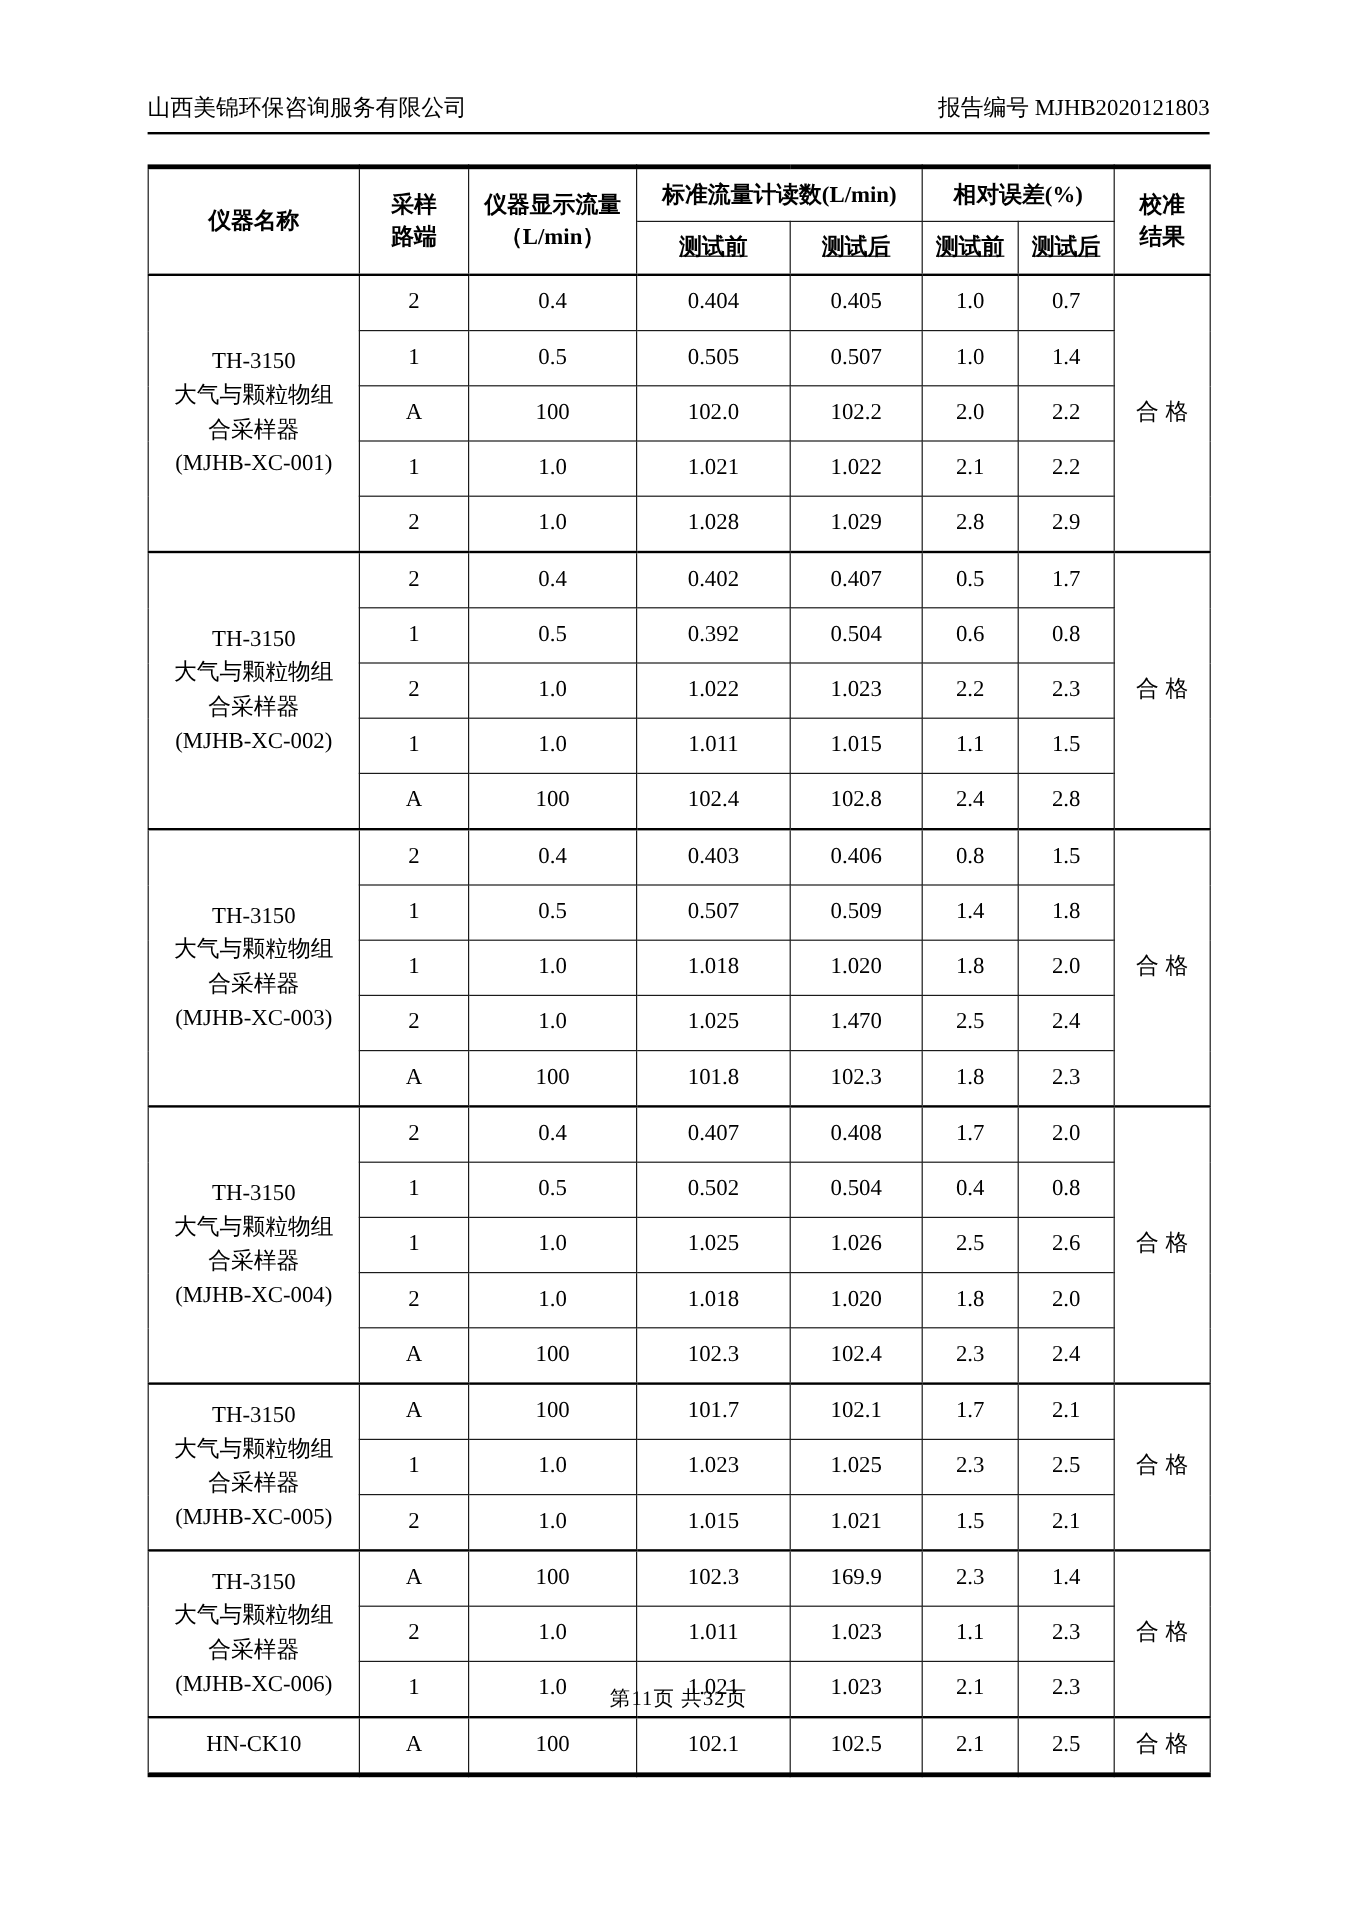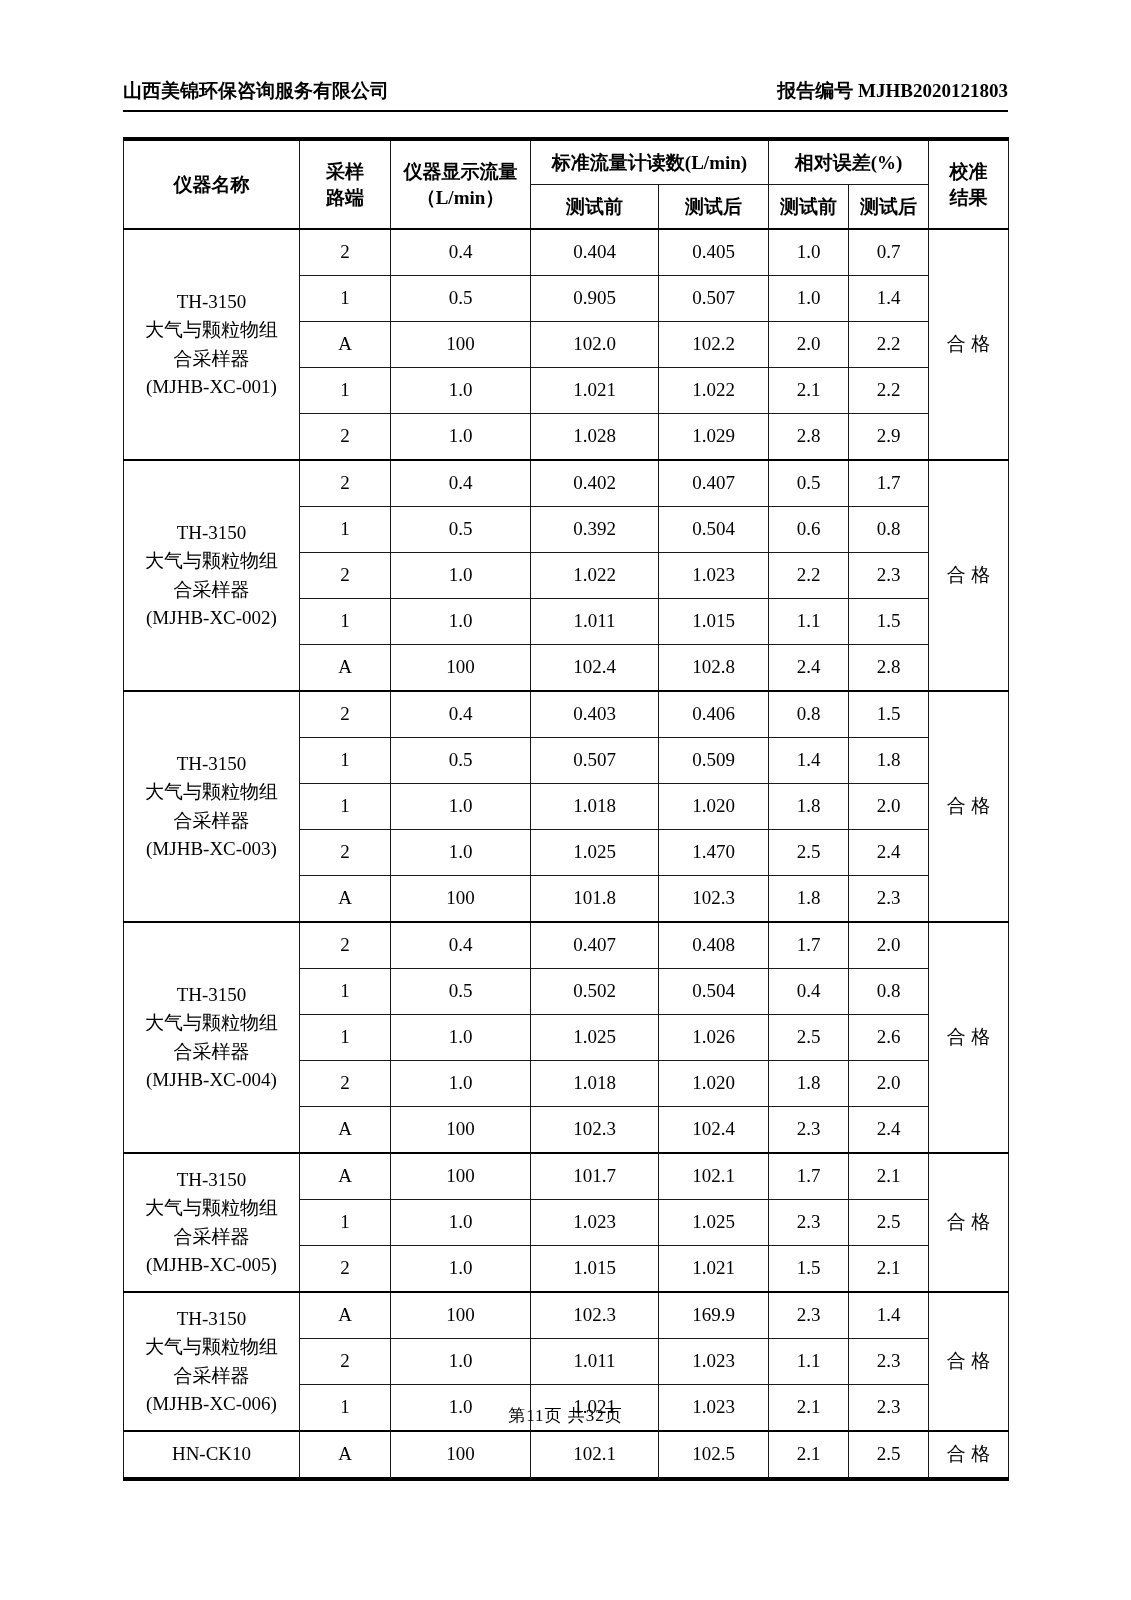--- a/index.html
+++ b/index.html
@@ -20,21 +20,20 @@
     top: 80px;
     left: 123px;
     width: 885px;
     display: flex;
     justify-content: space-between;
     align-items: flex-end;
     padding-bottom: 7px;
     border-bottom: 2px solid #000;
     font-size: 19px;
     line-height: 1.2;
-    font-weight: bold;
   }
   .table-wrap {
     position: absolute;
     top: 137px;
     left: 123px;
   }
   table {
     border-collapse: collapse;
     table-layout: fixed;
     width: 885px;
@@ -50,20 +49,21 @@
     overflow: hidden;
   }
   thead th {
     font-weight: bold;
     white-space: pre-line;
     line-height: 1.35;
     height: 43px;
   }
   thead tr.sub-header th {
     border-bottom: 2px solid #000;
+    text-decoration: underline;
   }
   thead th.h-instrument, thead th.h-channel, thead th.h-flow, thead th.h-result {
     border-bottom: 2px solid #000;
   }
   tbody td {
     height: 45px;
     line-height: 1.3;
   }
   tbody td.name-cell {
     white-space: pre-line;
@@ -135,21 +135,21 @@
           <td>0.4</td>
           <td>0.404</td>
           <td>0.405</td>
           <td>1.0</td>
           <td>0.7</td>
           <td rowspan="5" class="result-cell">合格</td>
         </tr>
         <tr>
           <td>1</td>
           <td>0.5</td>
-          <td>0.905</td>
+          <td>0.505</td>
           <td>0.507</td>
           <td>1.0</td>
           <td>1.4</td>
         </tr>
         <tr>
           <td>A</td>
           <td>100</td>
           <td>102.0</td>
           <td>102.2</td>
           <td>2.0</td>

